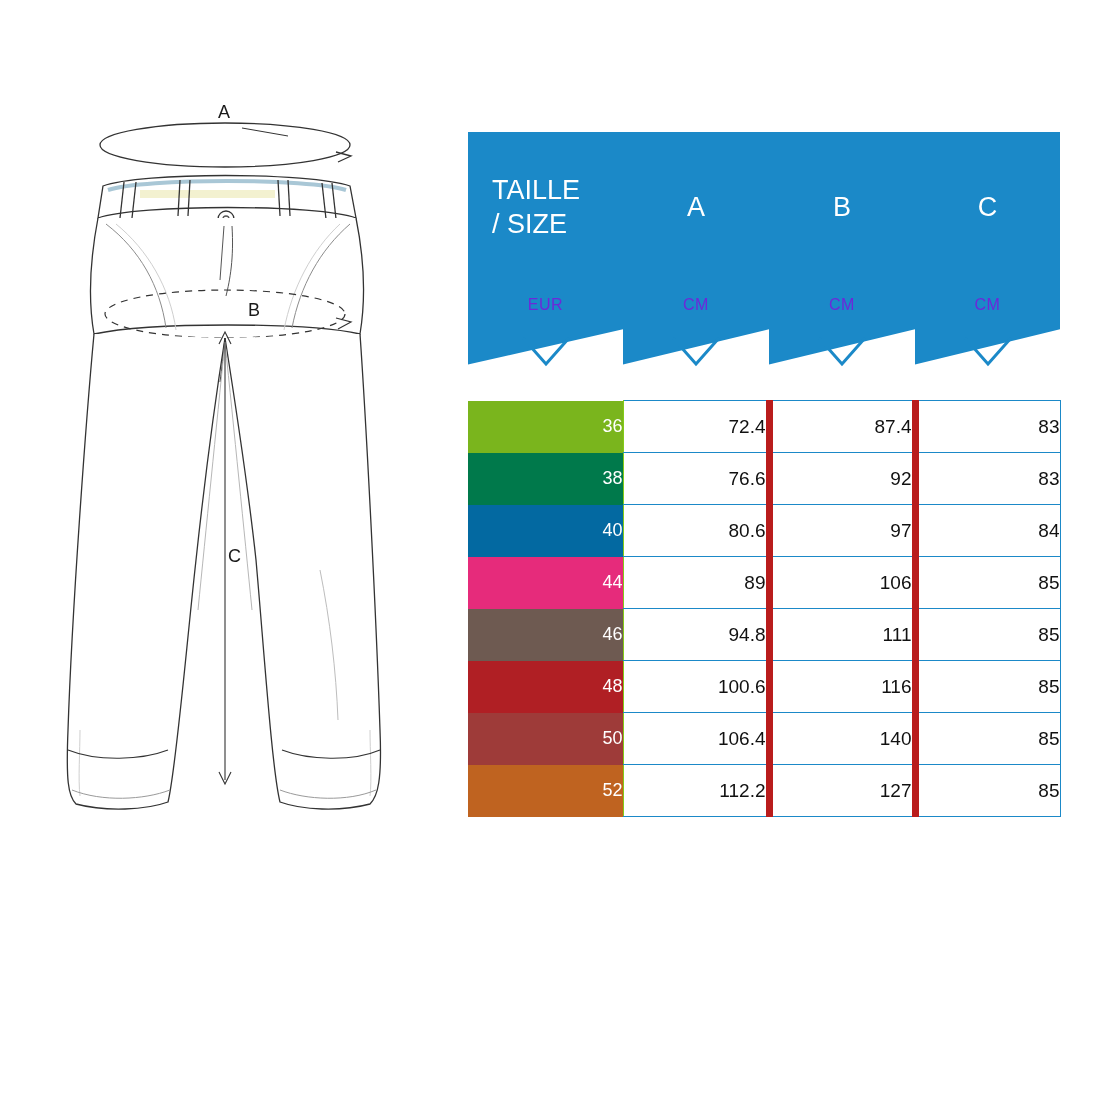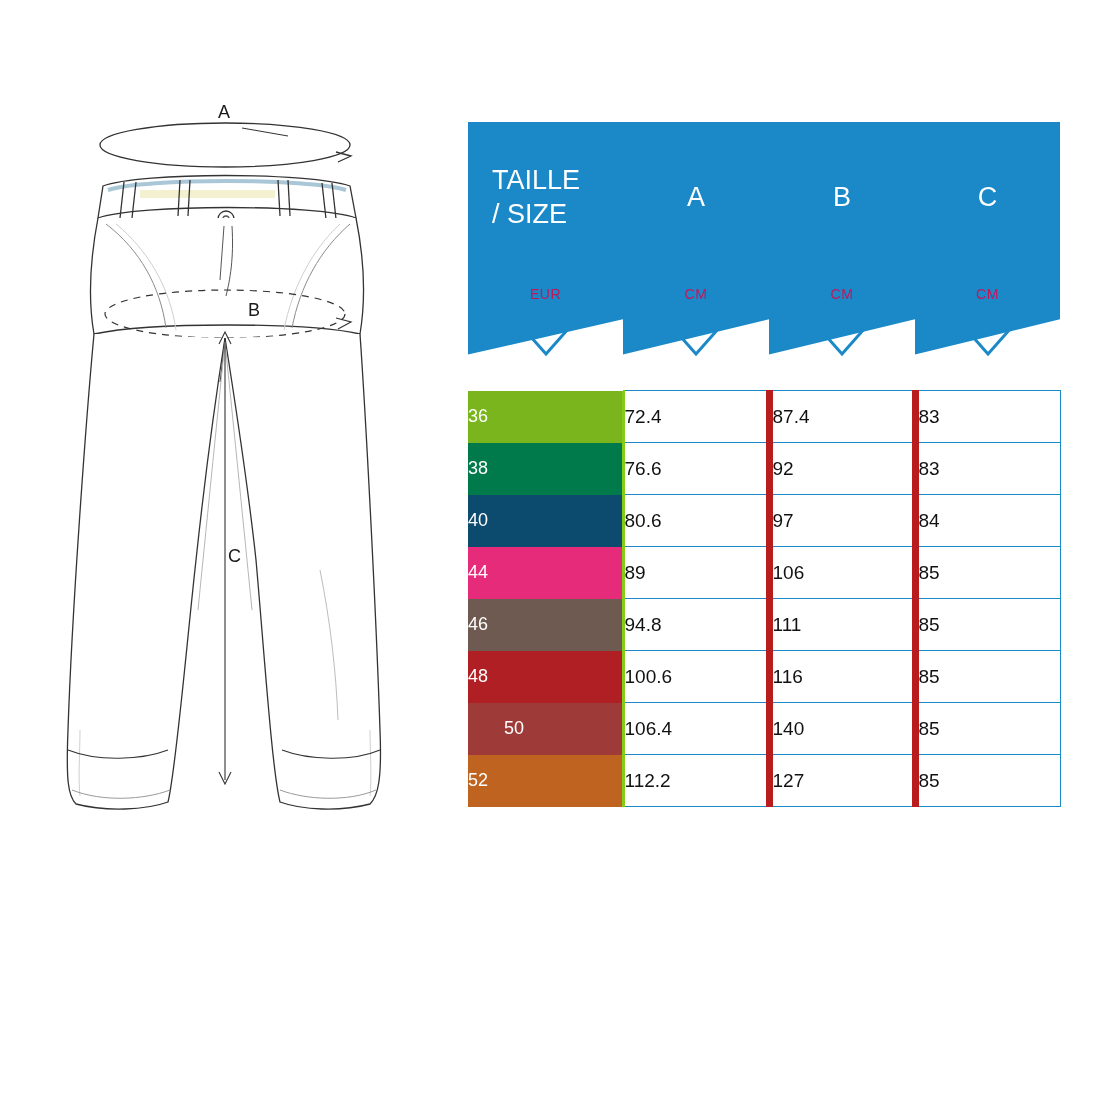--- a/index.html
+++ b/index.html
@@ -30,21 +30,21 @@
     height: 780px;
   }
   .illustration svg {
     display: block;
   }
 
   
   .size-table {
     position: absolute;
     left: 468px;
-    top: 122px;
+    top: 132px;
     width: 592px;
   }
   .tbl {
     border-collapse: collapse;
     width: 592px;
     table-layout: fixed;
   }
   .tbl td, .tbl th {
     padding: 0;
     margin: 0;
@@ -90,40 +90,40 @@
     height: 118px;
     background: #1b89c8;
     clip-path: polygon(0 0, 100% 0, 100% 40%, 0 70%);
   }
   .unit-label {
     position: absolute;
     top: 14px;
     left: 0;
     width: 100%;
     text-align: center;
-    color: #be185d;
-    font-size: 14px;
+    color: #6d28d9;
+    font-size: 16px;
     letter-spacing: .5px;
     z-index: 3;
   }
   .chevron {
     position: absolute;
     left: 50%;
     top: 52px;
     transform: translateX(-50%);
     width: 54px;
     height: 36px;
     z-index: 4;
   }
   .chevron svg { display:block; }
 
   
   .tbl tbody tr.data-row td {
     height: 51px;
-    text-align: left;
+    text-align: right;
     vertical-align: middle;
     font-size: 19px;
     background: #ffffff;
     border: 1px solid #1b89c8;
   }
   .tbl tbody tr.data-row td.size-cell {
     color: #ffffff;
     font-size: 18px;
     border: none;
   }
@@ -132,21 +132,21 @@
     border-bottom: 1px solid #1b89c8;
     border-left: none;
     border-right: none;
     color: #111;
   }
   
   .tbl tbody tr.data-row td.val-cell + td.val-cell {
     border-left: 7px solid #b91c1c;
   }
   .tbl tbody tr.data-row td.val-first {
-    border-left: 3px solid #84cc16;
+    border-left: 1px solid #84cc16;
     margin-left: 32px;
   }
   .tbl tbody tr.data-row td.val-last {
     border-right: 1px solid #1b89c8;
   }
 </style>
 </head>
 <body>
 
 <div class="page">
@@ -294,21 +294,21 @@
             <td class="val-cell">87.4</td>
             <td class="val-cell val-last">83</td>
           </tr>
           <tr class="data-row">
             <td class="size-cell" style="background: rgb(0, 121, 75);">38</td>
             <td class="val-cell val-first">76.6</td>
             <td class="val-cell">92</td>
             <td class="val-cell val-last">83</td>
           </tr>
           <tr class="data-row">
-            <td class="size-cell" style="background: #0c4a6e;">40</td>
+            <td class="size-cell" style="background: #0369a1;">40</td>
             <td class="val-cell val-first">80.6</td>
             <td class="val-cell">97</td>
             <td class="val-cell val-last">84</td>
           </tr>
           <tr class="data-row">
             <td class="size-cell" style="background: rgb(230, 43, 123);">44</td>
             <td class="val-cell val-first">89</td>
             <td class="val-cell">106</td>
             <td class="val-cell val-last">85</td>
           </tr>

